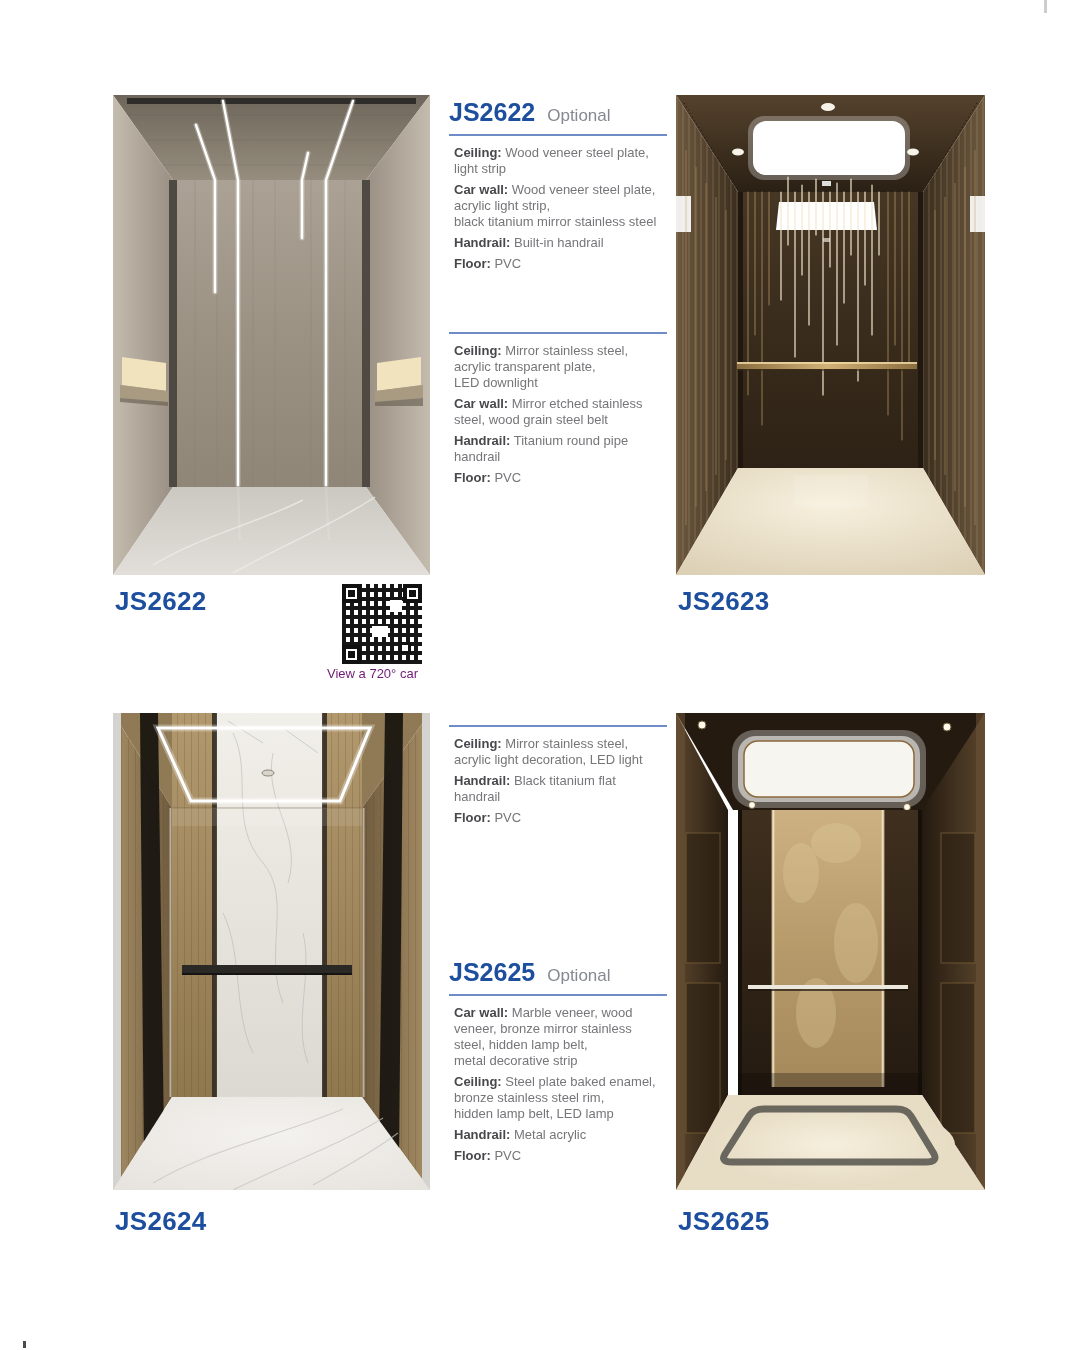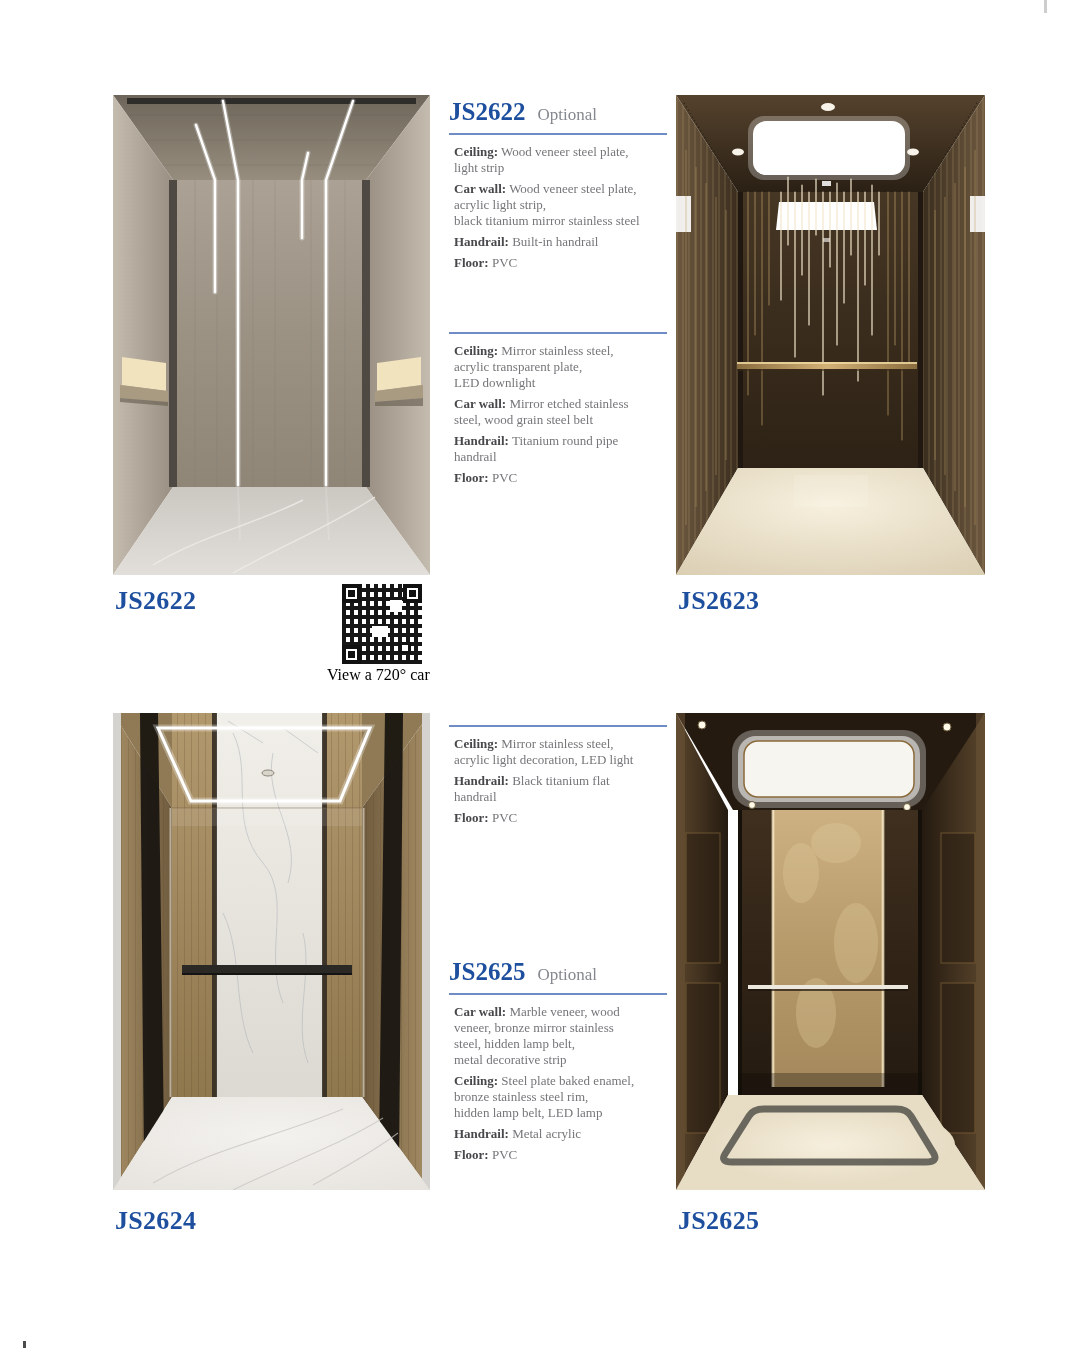--- a/index.html
+++ b/index.html
@@ -1,38 +1,38 @@
 <!DOCTYPE html>
 <html><head>
 <meta charset="utf-8">
 <style>
   html,body{margin:0;padding:0;background:#ffffff;}
   .canvas{position:relative;width:1080px;height:1350px;background:#ffffff;
-          font-family:Liberation Serif, serif;overflow:hidden;border-radius:26px;}
+          font-family:Liberation Sans, sans-serif;overflow:hidden;border-radius:26px;}
   .photo{position:absolute;overflow:hidden;}
   .photo svg{display:block;width:100%;height:100%;}
   .caption{position:absolute;font-size:26px;font-weight:bold;color:#1d4f9e;letter-spacing:.3px;}
   .specblock{position:absolute;width:224px;}
   .spechead{white-space:nowrap;}
   .code{font-size:25px;font-weight:bold;color:#1d4f9e;}
   .tag{font-size:17px;color:#85898f;margin-left:12px;}
   .divider{border-top:2px solid #6f8cc6;margin-top:7px;margin-bottom:9px;width:218px;}
   .spec{margin:5px;font-size:13px;line-height:16px;color:#76767a;white-space:pre-line;}
   .spec b{color:#48484c;font-weight:bold;}
   .qr{position:absolute;left:340px;top:582px;width:84px;height:84px;background:#fff;}
   .qr .pat{position:absolute;left:2px;top:2px;right:2px;bottom:2px;background-color:#fff;
     background-image:repeating-linear-gradient(90deg,#161616 0 4px,transparent 4px 8px),
                      repeating-linear-gradient(0deg,#161616 0 4px,transparent 4px 9px);}
   .qr .pat::after{content:"";position:absolute;left:30px;top:42px;width:16px;height:11px;background:#fff;}
   .qr .pat::before{content:"";position:absolute;left:48px;top:16px;width:12px;height:12px;background:#fff;}
   .qr .f{position:absolute;width:19px;height:19px;background:#fff;border:4px solid #111;box-sizing:border-box;}
   .qr .f::after{content:"";position:absolute;left:2px;top:2px;right:2px;bottom:2px;background:#111;}
   .qr .f.tl{left:2px;top:2px;} .qr .f.tr{right:2px;top:2px;} .qr .f.bl{left:2px;bottom:2px;}
   .qr .al{position:absolute;right:13px;bottom:12px;width:12px;height:12px;border:3px solid #111;background:#fff;box-sizing:border-box;}
-  .qrcap{position:absolute;left:327px;top:666px;width:112px;font-size:16px;color:#000000;}
+  .qrcap{position:absolute;left:327px;top:666px;width:112px;font-size:13px;color:#701a75;}
   .trim-tr{position:absolute;left:1044px;top:0;width:3px;height:13px;background:#cdcdcd;}
   .trim-bl{position:absolute;left:23px;top:1341px;width:3px;height:7px;background:#4b4b4b;}
 </style>
 </head>
 <body>
 
 <div class="canvas">
 
   <div class="photo" style="left:113px;top:95px;width:317px;height:480px">
     <svg viewBox="0 0 317 480" preserveAspectRatio="none">

